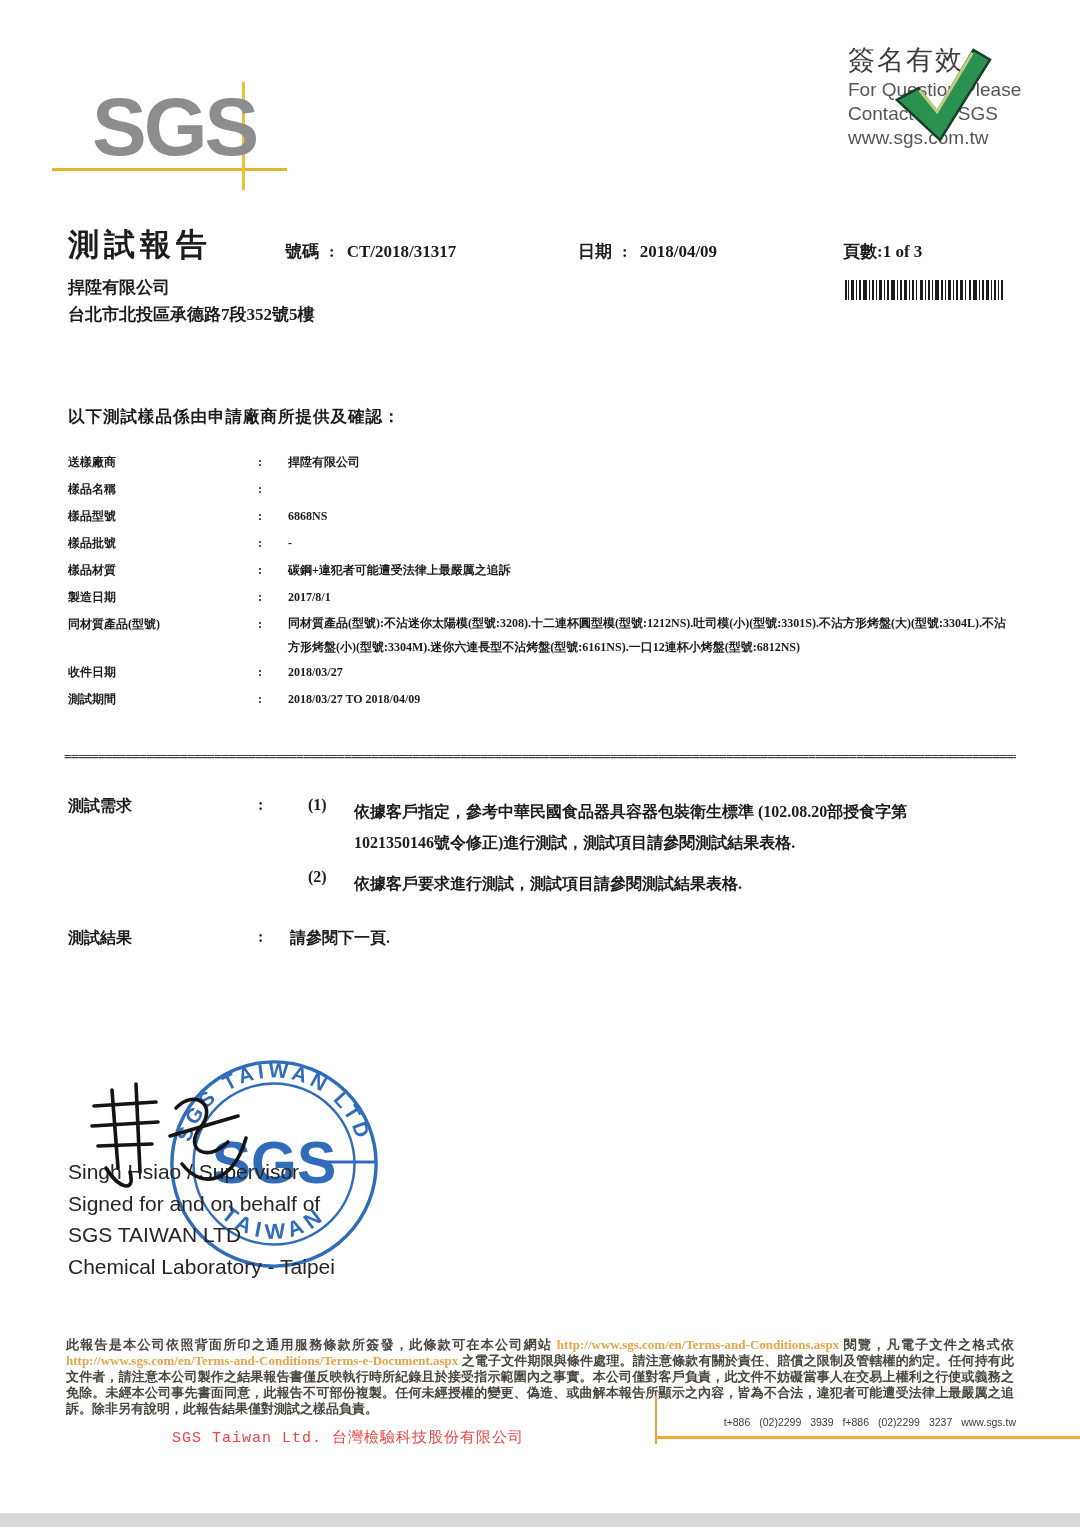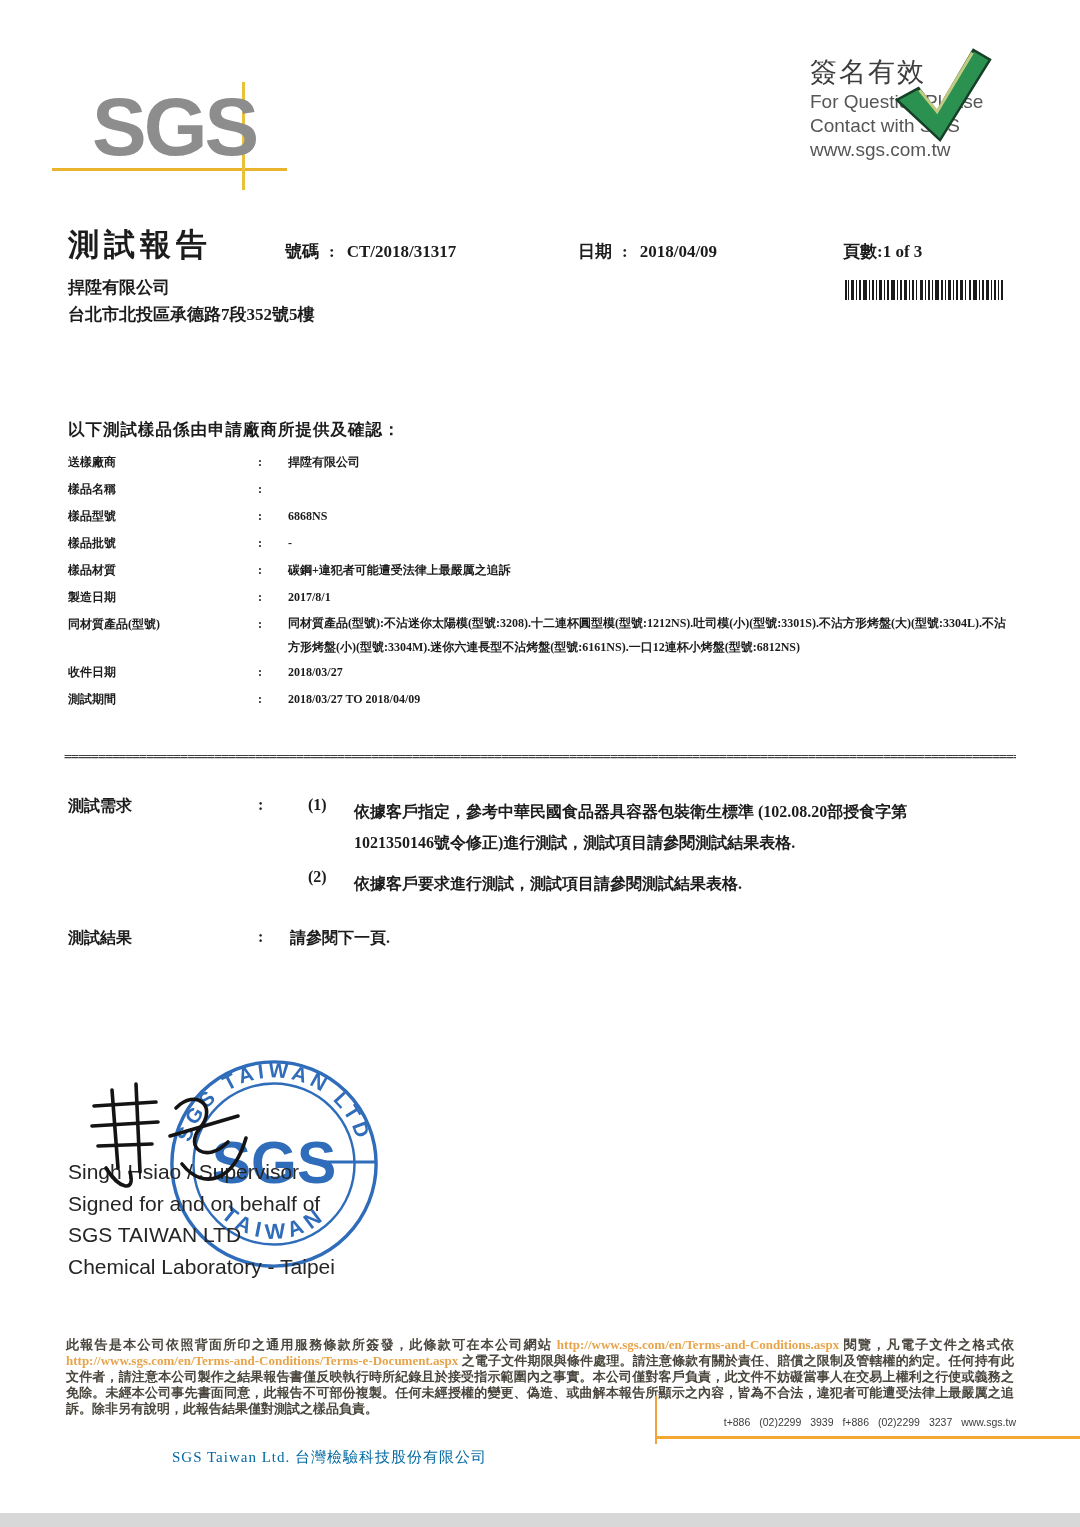--- a/index.html
+++ b/index.html
@@ -14,42 +14,42 @@
   .logo-block { position:absolute; left:52px; top:78px; width:250px; height:130px; }
   .logo-text {
     position:absolute; left:40px; top:2px;
     font-family:"Liberation Sans","DejaVu Sans",sans-serif;
     font-weight:bold; font-size:82px; letter-spacing:-3px; color:#8d8d8d;
   }
   .logo-hline { position:absolute; left:0; top:90px; width:235px; height:3px; background:#eab32c; }
   .logo-vline { position:absolute; left:190px; top:4px; width:3px; height:108px; background:#e9c23c; }
 
   
-  .validity { position:absolute; left:810px; top:42px; width:230px; z-index:1;
-    font-family:"Liberation Sans","DejaVu Sans",sans-serif;margin-top:12px; }
+  .validity { position:absolute; left:848px; top:42px; width:230px; z-index:1;
+    font-family:"Liberation Sans","DejaVu Sans",sans-serif; }
   .validity-title { font-size:27px; color:#3d3d3d; letter-spacing:2px;
     font-family:"Liberation Serif","DejaVu Serif",serif; }
   .validity-line { font-size:19px; line-height:24px; color:#565656; }
   .check-icon { position:absolute; left:888px; top:46px; width:110px; height:98px; z-index:2; }
 
   
   .doc-title { position:absolute; left:68px; top:224px; font-size:31px; font-weight:bold; letter-spacing:5px; }
   .hfield { position:absolute; top:240px; font-size:17px; font-weight:600; white-space:nowrap; }
   .hfield .colon { margin:0 12px 0 10px; }
   .hf-number { left:285px; }
   .hf-date { left:578px; }
   .hf-pages { left:843px; }
   .hf-pages .plabel { margin-right:0; }
 
   .company-name { position:absolute; left:68px; top:276px; font-size:17px; font-weight:600; }
   .company-address { position:absolute; left:68px; top:303px; font-size:17px; font-weight:600; }
   .barcode { position:absolute; left:845px; top:280px; width:158px; height:20px; }
 
   
-  .intro { position:absolute; left:68px; top:419px; font-size:16.5px; font-weight:bold; letter-spacing:1px; }
+  .intro { position:absolute; left:68px; top:406px; font-size:16.5px; font-weight:bold; letter-spacing:1px; }
   .info-table { position:absolute; left:68px; top:449px; width:948px; font-size:12px; font-weight:600; }
   .info-row { display:grid; grid-template-columns:190px 30px 1fr; line-height:27px; }
   .info-row .val.multiline { line-height:24px; }
   .info-row .colon { text-align:left; }
 
   
   .divider {
     position:absolute; left:64px; top:748px; width:952px; height:18px; overflow:hidden;
     font-family:"DejaVu Sans Mono","Liberation Mono",monospace;
     font-size:13px; letter-spacing:-1px; color:#3f3f3f; white-space:nowrap;
@@ -77,22 +77,22 @@
   
   .fine-print {
     position:absolute; left:66px; top:1337px; width:948px;
     font-size:13px; line-height:16px; color:#4a463e; text-align:justify;
     font-weight:600;
   }
   .fine-print .lnk { color:#e8a44a; }
 
   
   .footer-company { position:absolute; left:172px; top:1428px; width:480px;
-    font-family:Liberation Serif, serif;
-    font-size:15px; color:#0369a1; letter-spacing:1px;margin-top:20px; }
+    font-family:Liberation Mono, monospace;
+    font-size:15px; color:#ef4444; letter-spacing:1px; }
   .footer-vline { position:absolute; left:655px; top:1396px; width:2px; height:48px; background:#f2a140; }
   .footer-addr1 { position:absolute; left:664px; top:1398px; width:352px;
     font-family:"Liberation Sans","DejaVu Sans",sans-serif; font-size:10px; line-height:12px; color:#3c3c3c; }
   .footer-addr2 { position:absolute; left:664px; top:1416px; width:352px;
     font-family:"Liberation Sans","DejaVu Sans",sans-serif; font-size:10.5px; color:#3c3c3c;
     word-spacing:6px;text-align:right; }
   .footer-hline { position:absolute; left:656px; top:1436px; width:424px; height:2.5px; background:#f5a733; }
   .footer-member { position:absolute; left:862px; top:1538px;
     font-family:"Liberation Sans","DejaVu Sans",sans-serif;
     font-size:12.5px; font-weight:600; color:#c2410c; }

